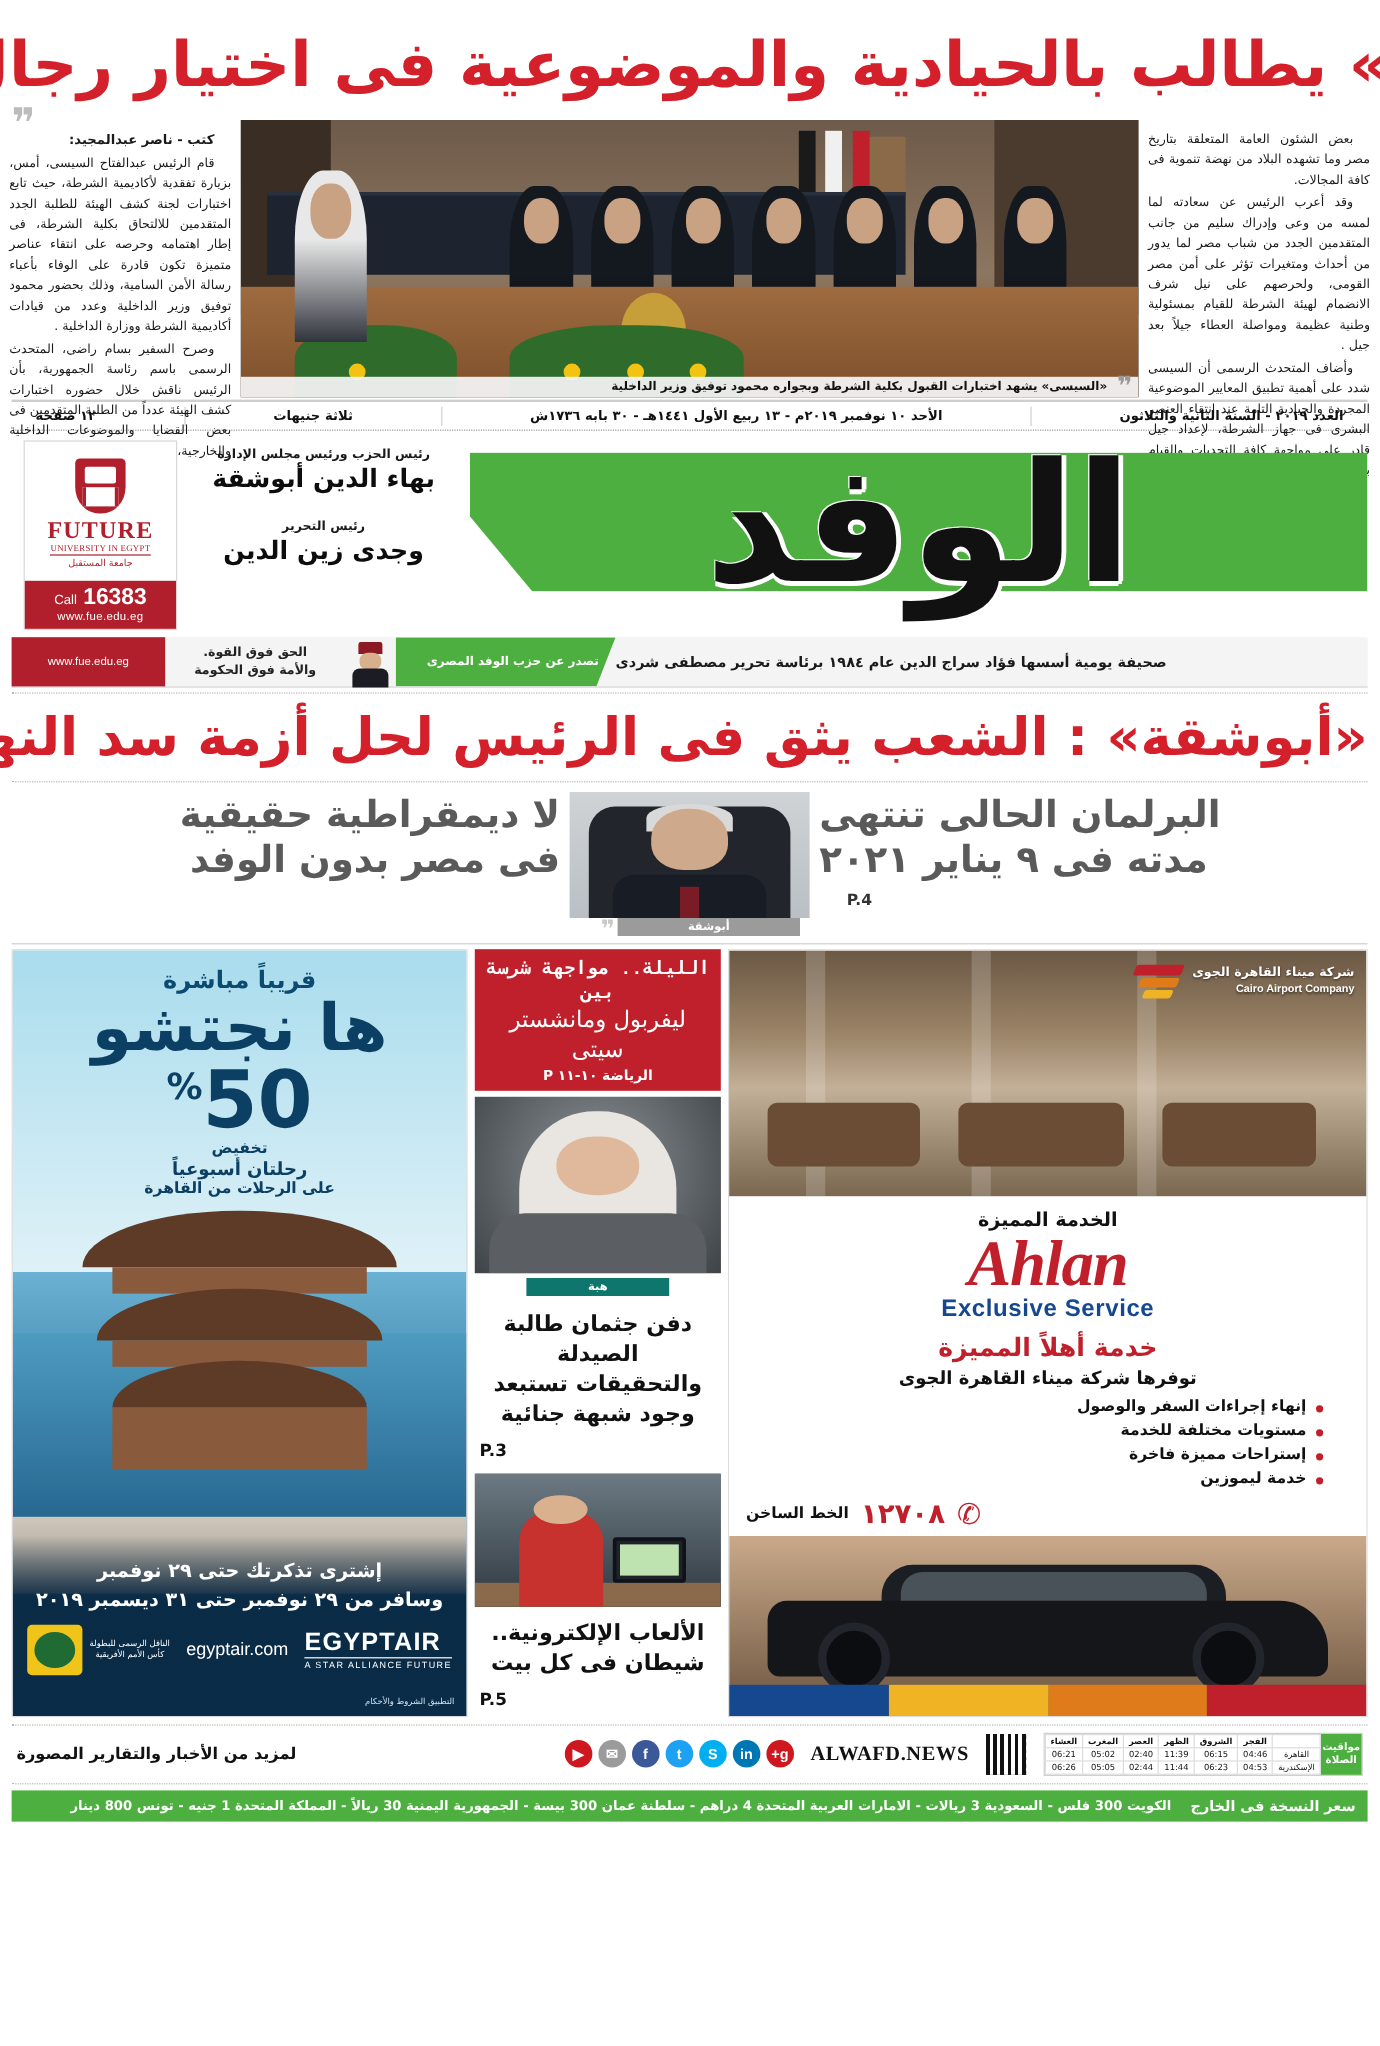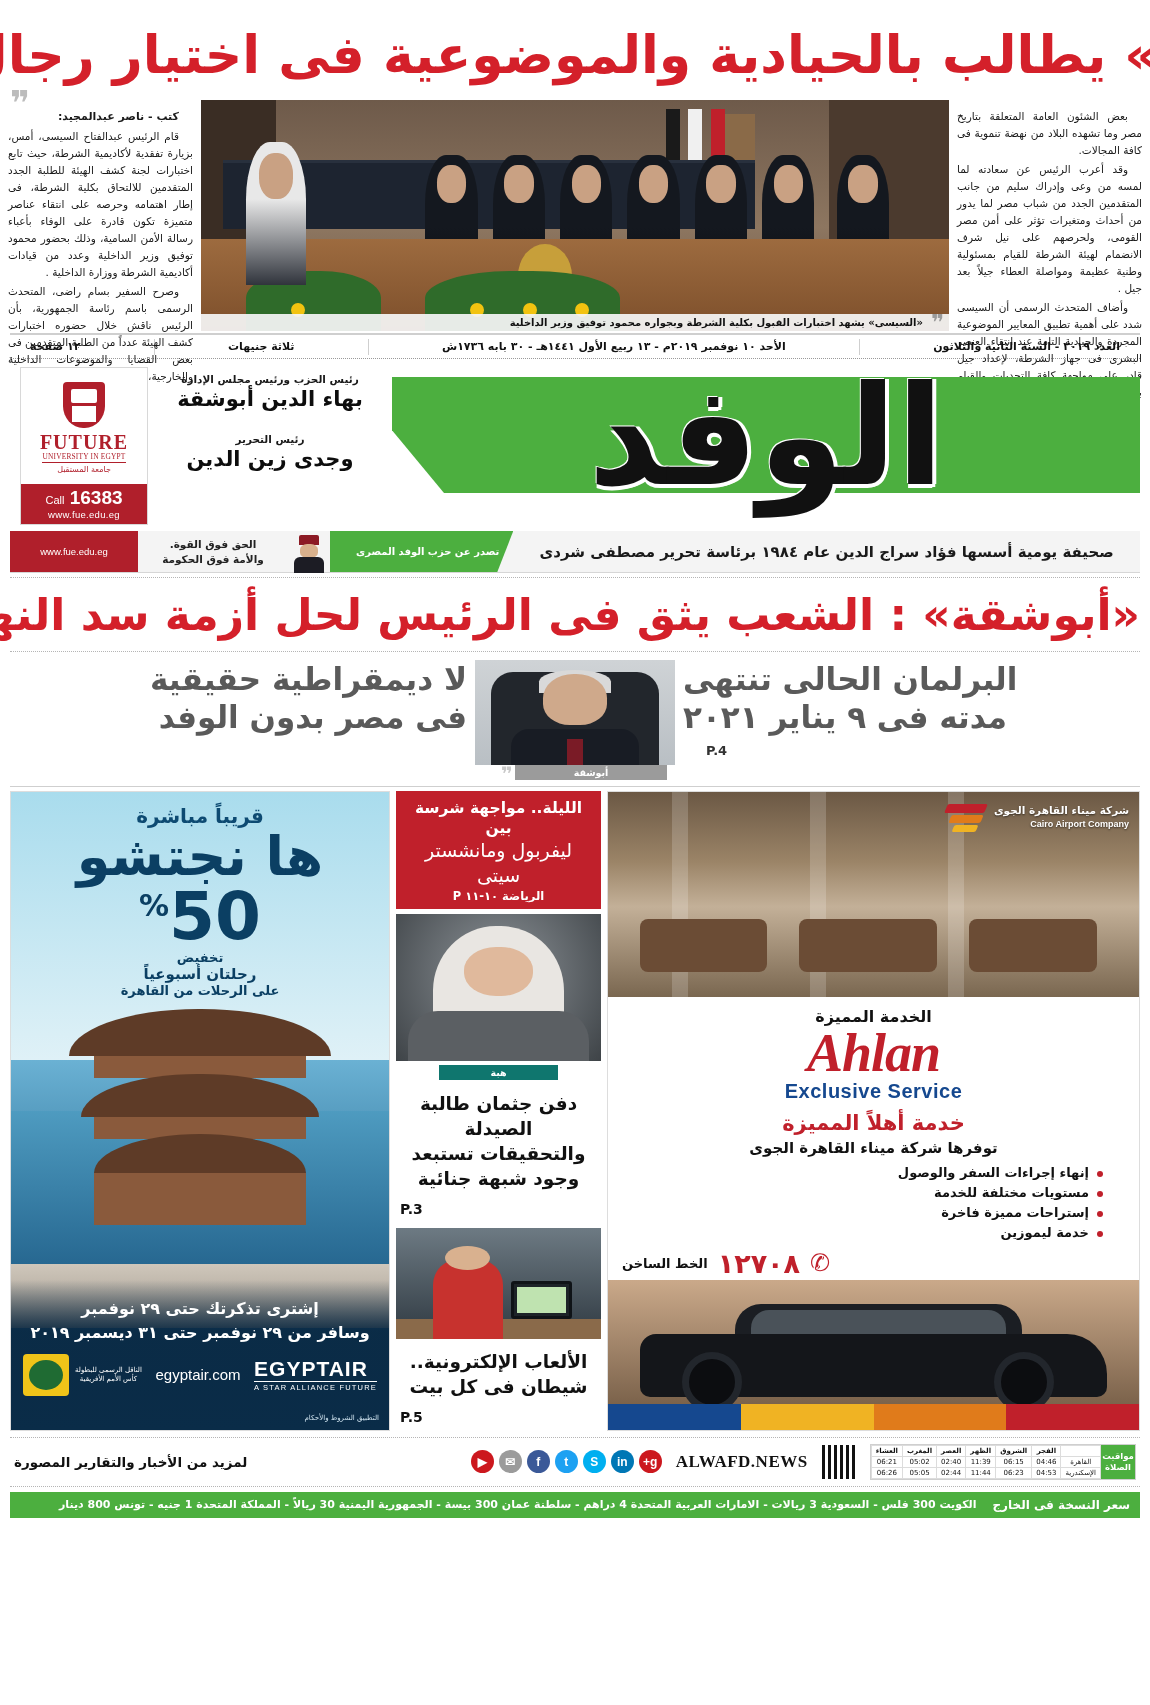--- a/index.html
+++ b/index.html
@@ -139,21 +139,21 @@
                   background:#8c1a24; border-radius:2px 2px 0 0; }
   .fez-man .face { position:absolute; left:12px; top:13px; width:18px; height:14px;
                    background:#d8b08c; border-radius:40%; }
   .fez-man .body { position:absolute; left:6px; top:26px; width:30px; height:16px;
                    background:#1c1c24; border-radius:6px 6px 0 0; }
   .green-tab {
     background:#4caf3f; color:#fff; font-size:10px; font-weight:bold; height:100%;
     display:flex; align-items:center; padding: 0 14px 0 26px;
     clip-path: polygon(0 0, 100% 0, calc(100% - 16px) 100%, 0 100%);
   }
-  .slogan-desc { flex:1; text-align:center; font-size: 15px; font-weight:bold; color:#1a1a1a; }
+  .slogan-desc { flex:1; text-align:left; font-size: 12px; font-weight:bold; color:#1a1a1a; }
 
   
   .main-head { margin: 4px 10px 0; border-top: 1px dotted #b5b5b5; padding-top: 6px; }
   .head-red {
     color: #d4202a; font-size: 44px; font-weight: bold; text-align: center; line-height: 1.15;
     padding: 6px 0 10px; white-space: nowrap;
   }
   .rule-dot { border-bottom: 1px dotted #b5b5b5; }
   .head-black {
     color: #111; font-size: 34px; font-weight: bold; text-align: center; line-height: 1.2;
@@ -227,21 +227,21 @@
                  font-family:"Liberation Sans", sans-serif; }
   .ea-logo .sm { font-size: 7.5px; letter-spacing: 1.2px; border-top:1px solid #fff; padding-top:1px;
                  font-family:"Liberation Sans", sans-serif; }
   .ea-caf { width: 46px; height: 42px; background:#f0c419; border-radius:4px; position:relative; }
   .ea-caf::after { content:""; position:absolute; inset:6px; background:#1f6b33; border-radius:50%; }
   .ea-cafcap { color:#fff; font-size:7px; line-height:1.3; text-align:center; }
 
   
   .mid-col { width: 205px; display: flex; flex-direction: column; gap: 5px; }
   .sport-box { background:#c0202b; color:#fff; padding: 7px 8px 6px; text-align:center; }
-  .sport-box .l1 { font-size: 15.5px; font-weight:bold; line-height:1.3; }
+  .sport-box .l1 { font-size: 15.5px; font-weight:bold; line-height:1.3;font-family:Liberation Mono, monospace; }
   .sport-box .l2 { font-size: 19px; font-weight:normal; line-height:1.3; }
   .sport-box .pg { font-size: 11.5px; font-weight:bold; margin-top:2px; }
   .mid-photo { height: 225px; position:relative; overflow:hidden;
                background: linear-gradient(#6b6f74,#44484d); }
   .mp-bg { position:absolute; inset:0; background: radial-gradient(circle at 50% 40%, #8d9398, #3e4347); }
   .mp-veil { position:absolute; left:18%; right:18%; top:8%; bottom:0; background:#e9e6e2;
              border-radius: 48% 48% 12% 12%; }
   .mp-face { position:absolute; left:33%; right:33%; top:22%; height:34%; background:#e0b99c;
              border-radius: 46%; }
   .mp-body { position:absolute; left:6%; right:6%; bottom:0; height:34%; background:#5b5f63;
@@ -290,21 +290,21 @@
   .ah-ser-ar { font-size: 21px; font-weight:bold; color:#c0202b; margin-top: 8px; }
   .ah-by { font-size: 15px; font-weight:bold; color:#111; margin-top: 4px; }
   .ah-list { text-align:right; margin: 8px 22px 0 10px; }
   .ah-list li { list-style:none; font-size: 13px; font-weight:bold; color:#111; margin: 5px 0;
                 position:relative; padding-right: 14px; }
   .ah-list li::before { content:""; position:absolute; right:0; top:6px; width:6px; height:6px;
                         background:#c0202b; border-radius:50%; }
   .ah-hot { display:flex; align-items:center; justify-content:flex-end; gap:10px;
             margin: 8px 14px 0 0; }
   .ah-hot .lbl { font-size: 13px; font-weight:bold; color:#111; }
-  .ah-hot .num { font-size: 27px; font-weight:bold; color:#c0202b; letter-spacing:1px; }
+  .ah-hot .num { font-size: 23px; font-weight:bold; color:#c0202b; letter-spacing:1px; }
   .ah-hot .phone { font-size: 24px; color:#c0202b; }
   .ah-mail { display:flex; align-items:center; justify-content:flex-end; gap:8px;
              margin: 4px 14px 0 0; }
   .ah-mail .addr { font-size: 12.5px; color:#111; font-family:"Liberation Sans", sans-serif; }
   .ah-mail .ic { width:18px; height:18px; border-radius:50%; background:#15488f; color:#fff;
                  font-size:11px; display:flex; align-items:center; justify-content:center; }
   .ah-car { position:absolute; left:0; right:0; bottom:0; height: 150px; overflow:hidden;
             background: linear-gradient(#caa98a, #6b543e); }
   .ah-car .body { position:absolute; left:6%; right:6%; bottom:22%; height:42%;
                   background:#14161a; border-radius: 16px 40px 10px 10px; }

